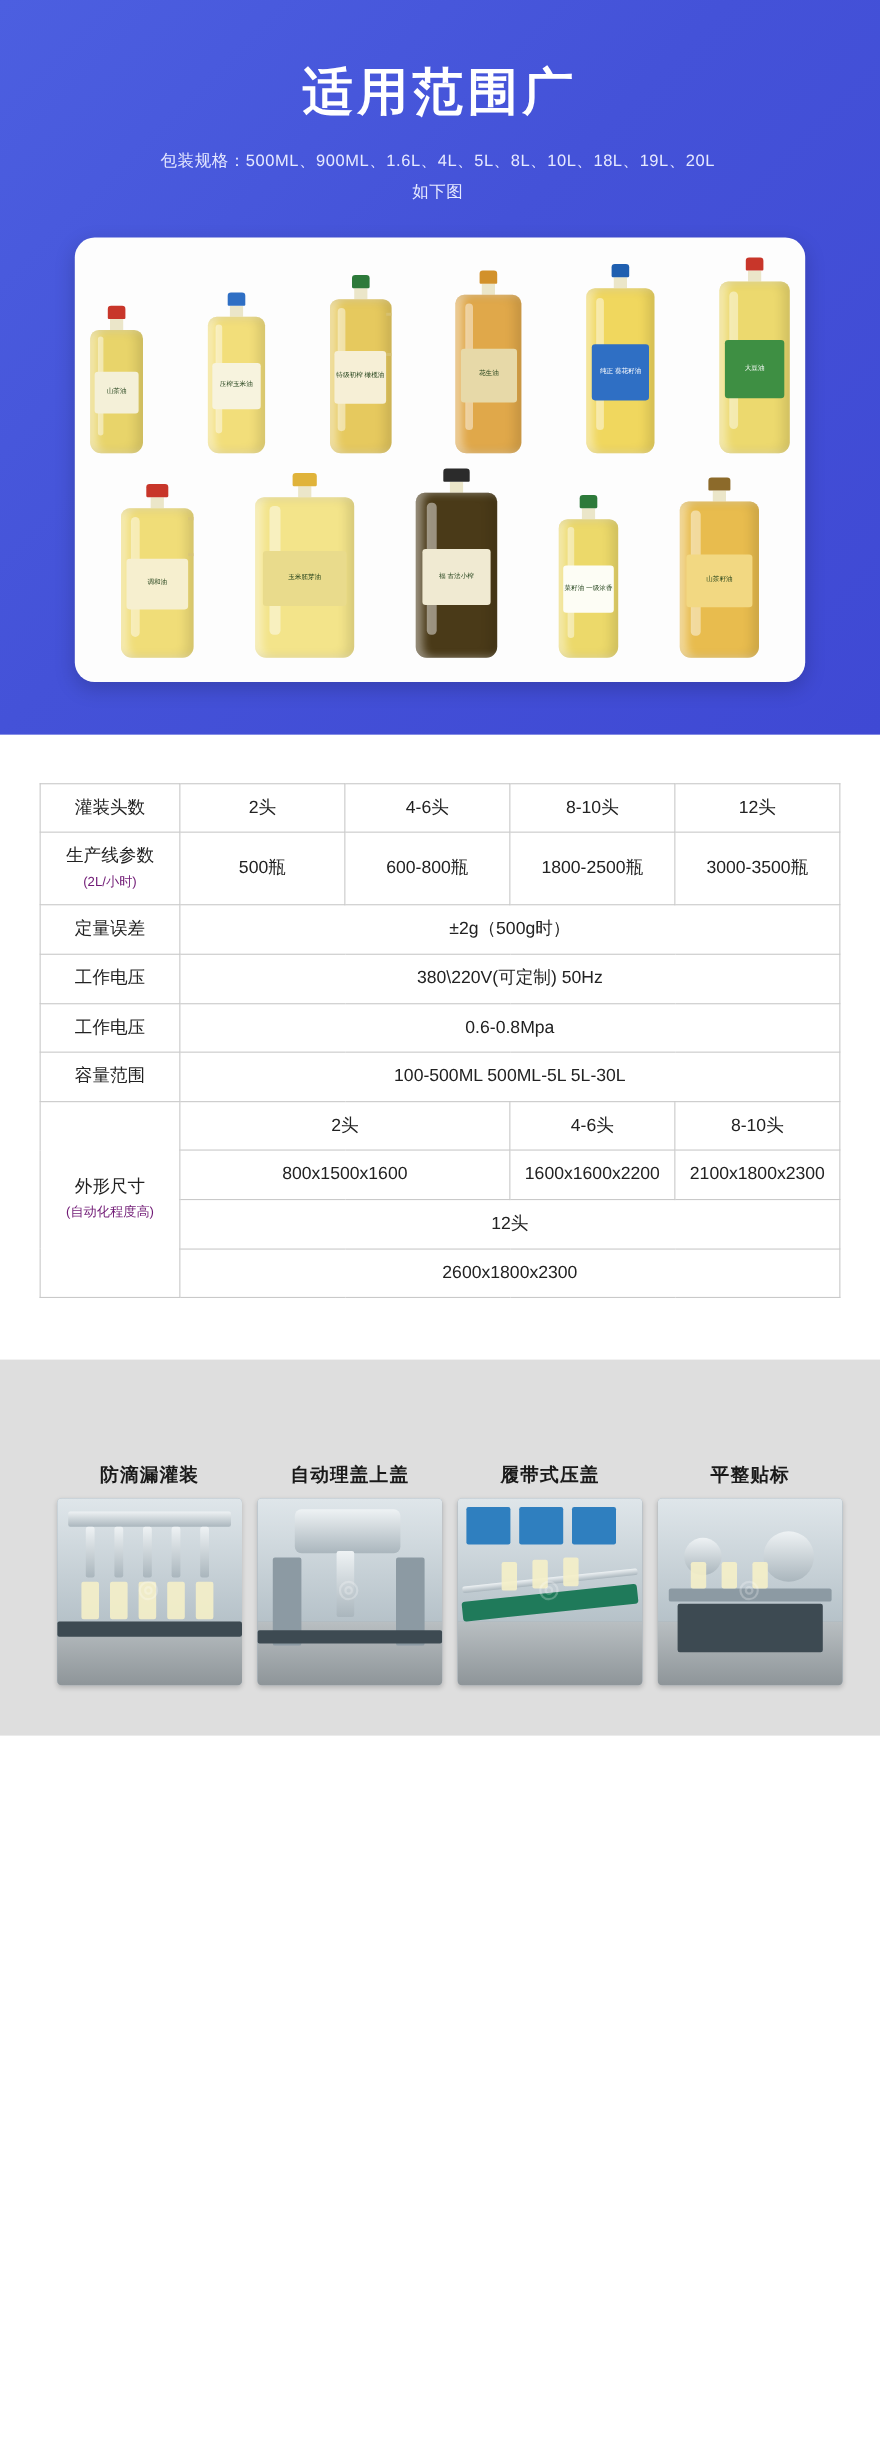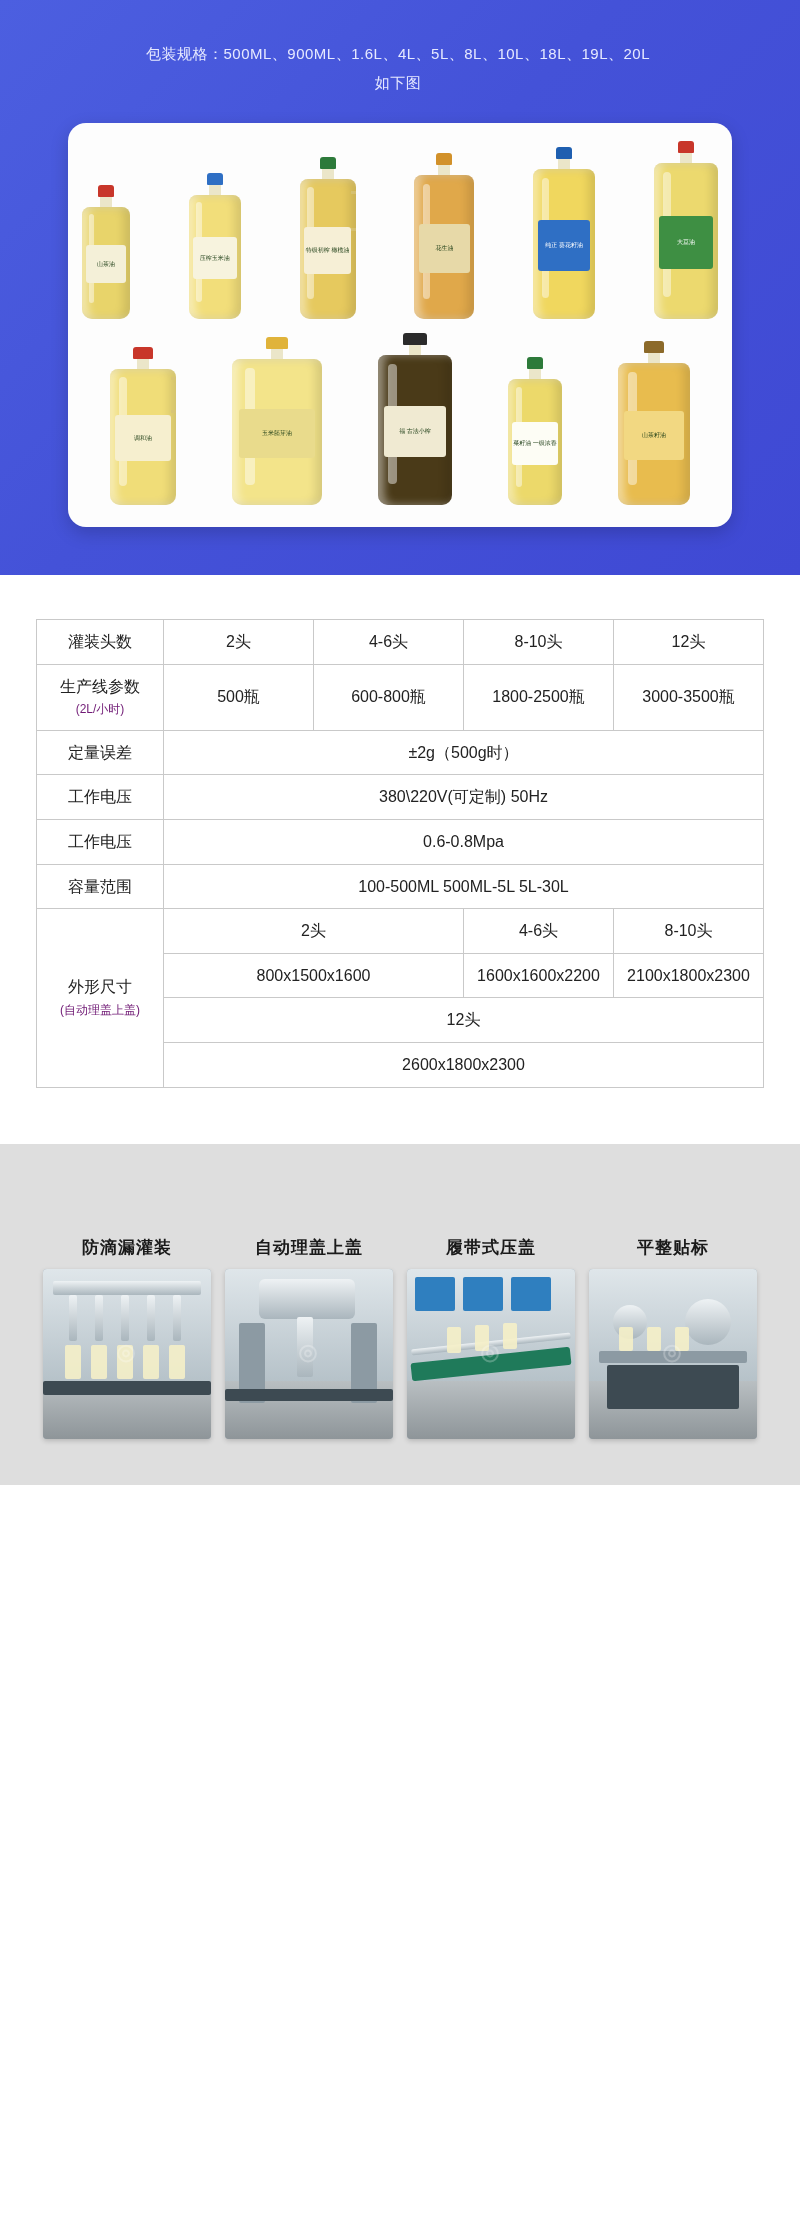--- a/index.html
+++ b/index.html
@@ -135,21 +135,21 @@
     background:#dedede;
     padding:40px 0 46px 0;
     text-align:center;
   }
   .steps-desc{
     width:640px;margin:0 auto 26px auto;
     font-size:14px;line-height:1.9;color:#3a3a3a;
     letter-spacing:.3px;
   }
   .step-labels,.step-imgs{
-    display:flex;justify-content:center;gap:14px;
+    display:flex;justify-content:flex-end;gap:14px;
     width:732px;margin:0 auto;
   }
   .step-label{
     width:168px;
     font-size:17px;font-weight:bold;color:#1a1a1a;
     letter-spacing:1px;
     margin-bottom:10px;
   }
   .step-img{
     width:168px;height:170px;
@@ -171,20 +171,21 @@
     font-size:30px;color:rgba(255,255,255,.25);font-weight:bold;
     letter-spacing:2px;white-space:nowrap;
   }
 </style>
 </head>
 <body>
 
 <div class="page">
 
   <section class="hero">
+    <h1 class="hero-title">适用范围广</h1>
     <p class="hero-sub">
       <span>包装规格：500ML、900ML、1.6L、4L、5L、8L、10L、18L、19L、20L</span><br>
       <span>如下图</span>
     </p>
 
     <div class="bottle-card">
 
       <div class="bottle-row">
         <div class="bottle">
           <div class="b-cap" style="background:#c8362a"></div>
@@ -308,21 +309,21 @@
           <td colspan="4">0.6-0.8Mpa</td>
         </tr>
         <tr>
           <td class="hd">容量范围</td>
           <td colspan="4">100-500ML    500ML-5L    5L-30L</td>
         </tr>
 
         <tr>
           <td class="hd" rowspan="4">
             <span>外形尺寸</span><br>
-            <small class="sub">(自动理盖上盖)</small>
+            <small class="sub">(自动化程度高)</small>
           </td>
           <td colspan="2">2头</td>
           <td>4-6头</td>
           <td>8-10头</td>
         </tr>
         <tr>
           <td colspan="2">800x1500x1600</td>
           <td>1600x1600x2200</td>
           <td>2100x1800x2300</td>
         </tr>

